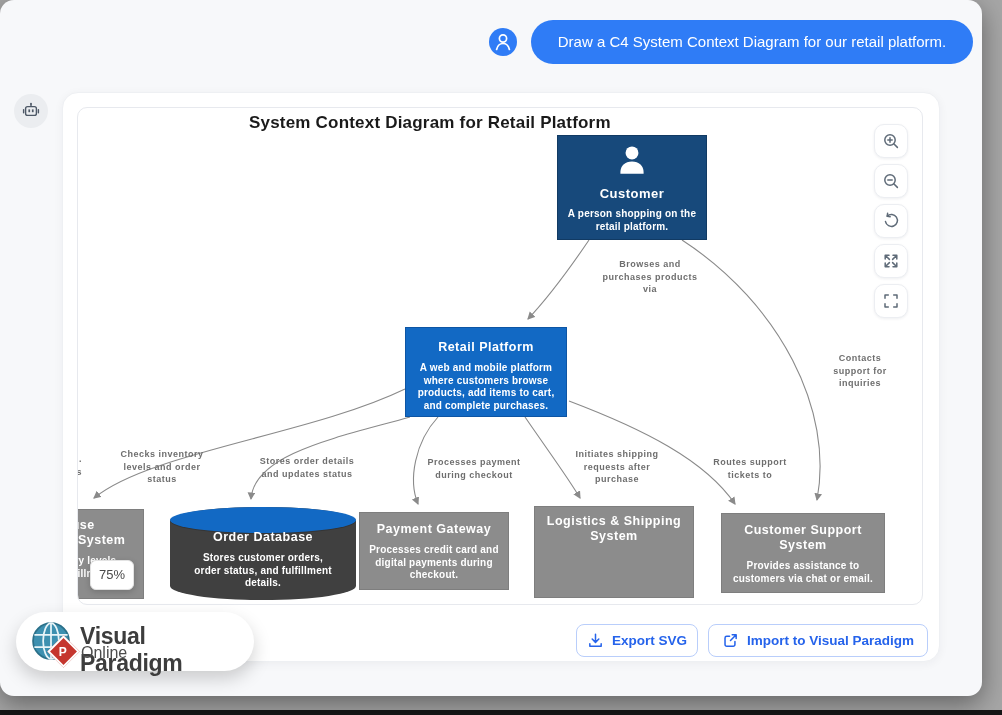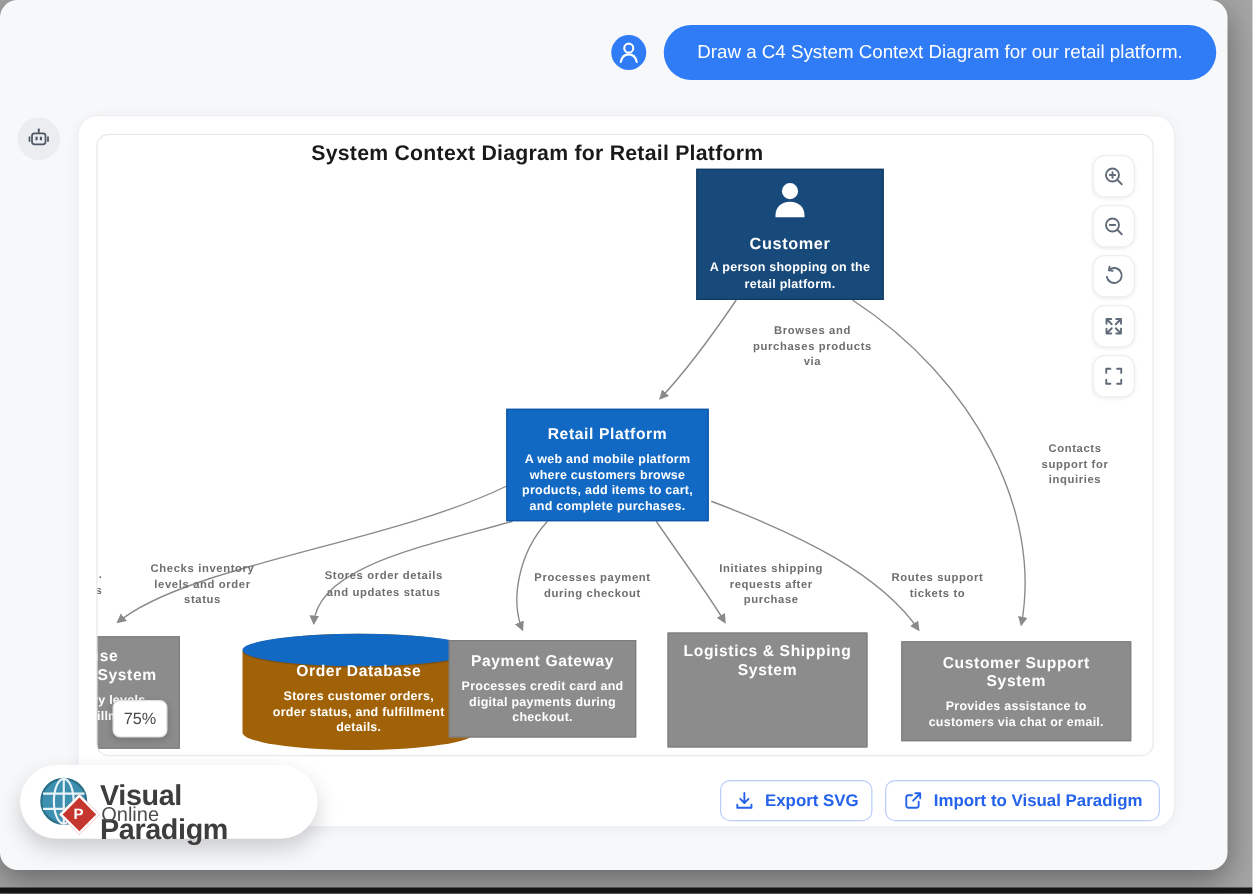--- a/index.html
+++ b/index.html
@@ -31,23 +31,23 @@
   .node { position:absolute; color:#fff; text-align:center; font-weight:bold; }
   .node .t { font-size:12.5px; letter-spacing:.5px; line-height:15px; white-space:pre-line; }
   .node .d { font-size:10px; letter-spacing:.2px; line-height:12.5px; margin-top:7px; white-space:pre-line; }
   .person { left:479px; top:27px; width:150px; height:105px; background:#17497b; border:1px solid #113a63; padding-top:6px; }
   .person .t { font-size:13px; margin-top:2px; }
   .system-main { left:327px; top:219px; width:162px; height:90px; background:#1269c4; border:1px solid #0d55a4; padding-top:12px; }
   .ext { background:#8c8c8c; border:1px solid #7e7e7e; }
   .wh  { left:-104px; top:401px; width:170px; height:90px; padding-top:8px; }
   .pay { left:281px; top:404px; width:150px; height:78px; padding-top:9px; }
   .log { left:456px; top:398px; width:160px; height:92px; padding-top:7px; }
-  .sup { left:643px; top:405px; width:184px; height:80px; padding-top:9px; }
-  .db  { left:92px; top:399px; width:186px; height:93px; background:#a16207;
-         border-radius:50% 50% 50% 50% / 14px 14px 14px 14px; padding-top:23px;margin-left:24px; }
+  .sup { left:643px; top:405px; width:164px; height:80px; padding-top:9px; }
+  .db  { left:92px; top:399px; width:186px; height:93px; background:#404040;
+         border-radius:50% 50% 50% 50% / 14px 14px 14px 14px; padding-top:23px; }
   .db::before { content:""; position:absolute; left:0; top:0; width:100%; height:26px; border-radius:50%;
          background:#1269c4; box-shadow:0 1px 0 rgba(0,0,0,.18); }
   .db .t, .db .d { position:relative; }
 
   .elabel { position:absolute; transform:translate(-50%,-50%); color:#6e6e6e; font-size:9px; font-weight:bold;
     letter-spacing:.5px; line-height:12.5px; text-align:center; white-space:pre-line; }
   .elabel.frag { transform:none; text-align:right; }
 
   .zoom-badge { position:absolute; left:12px; top:452px; width:44px; height:30px; background:#fff;
     border:1px solid #e3e3e3; border-radius:6px; box-shadow:0 2px 6px rgba(0,0,0,.18);

